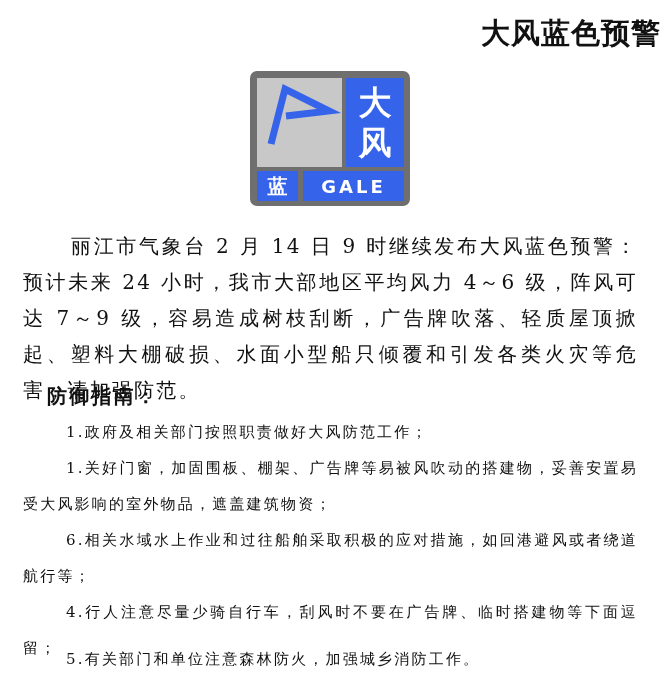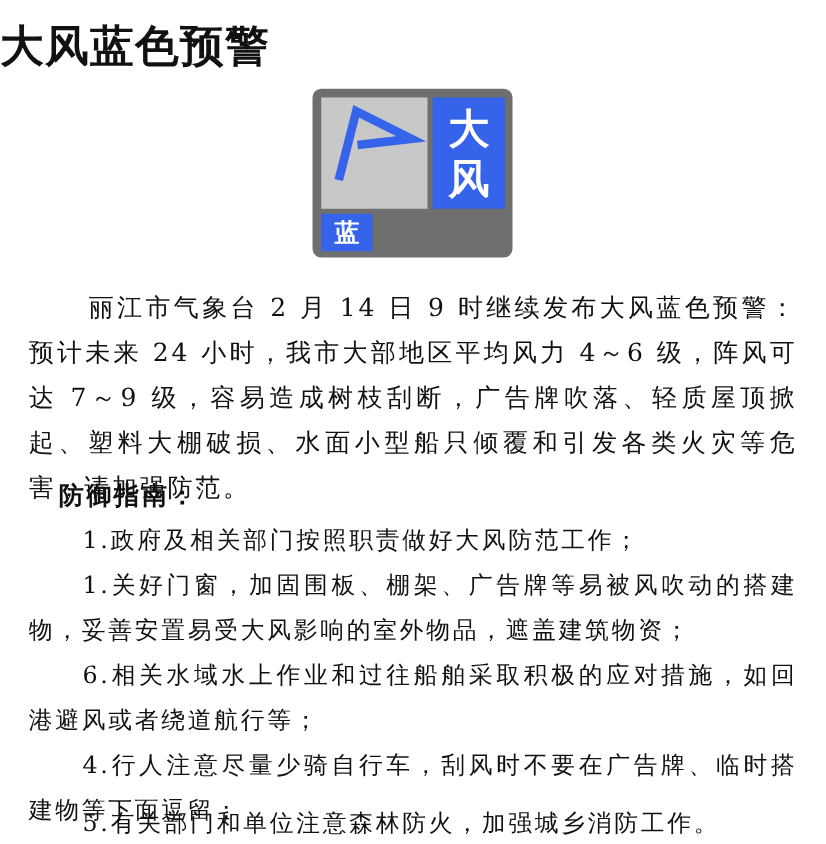--- a/index.html
+++ b/index.html
@@ -1,53 +1,54 @@
 <!DOCTYPE html>
 <html><head>
 <meta charset="utf-8">
 <style>
   html, body { margin:0; padding:0; background:#ffffff; }
   body { width:661px; height:675px; position:relative; overflow:hidden;
          font-family:"DejaVu Serif","Liberation Serif",serif; color:#111; }
-  .title { position:absolute; top:14px; left:0; width:661px; text-align:left;
-           font-size:35px; font-weight:bold; letter-spacing:1px; }
+  .title { position:absolute; top:14px; left:0; width:661px; text-align:right;
+           font-size:29px; font-weight:bold; letter-spacing:1px; }
   .icon { position:absolute; left:250px; top:71px; width:160px; height:135px;
           background:#6f6f6f; border-radius:7px; }
   .icon .pic { position:absolute; left:7px; top:7px; width:85px; height:89px; background:#c8c8c8; }
   .icon .pic svg { position:absolute; left:0; top:0; }
   .icon .name { position:absolute; left:96px; top:7px; width:58px; height:89px; background:#3563e9;
                 color:#fff; font-family:"DejaVu Sans",sans-serif; font-weight:bold; font-size:33px;
                 display:flex; flex-direction:column; align-items:center; justify-content:center; line-height:40px; }
   .icon .lvl { position:absolute; left:7px; top:100px; width:41px; height:30px; background:#3563e9;
                color:#fff; font-family:"DejaVu Sans",sans-serif; font-weight:bold; font-size:20px;
                display:flex; align-items:center; justify-content:center; }
   .icon .en { position:absolute; left:53px; top:100px; width:101px; height:30px; background:#3563e9;
               color:#fff; font-family:"DejaVu Sans",sans-serif; font-weight:bold; font-size:18px; letter-spacing:3px;
               display:flex; align-items:center; justify-content:center; }
   .text { position:absolute; left:23px; width:615px; font-size:20px; line-height:36px; letter-spacing:2.2px; }
   .para { top:228px; text-indent:48px; text-align:justify; }
   .guide-h { top:378px; left:47px;font-weight:bold; }
-  .item { position:absolute; left:23px; width:615px; font-size:19px; line-height:36px; letter-spacing:2.2px; text-indent:43px; text-align:justify; }
+  .item { position:absolute; left:23px; width:615px; font-size:15px; line-height:36px; letter-spacing:2.2px; text-indent:43px; text-align:justify; }
 </style>
 </head>
 <body>
 
 <div class="title">大风蓝色预警</div>
 
 <div class="icon">
   <div class="pic">
     <svg width="85" height="89" viewBox="0 0 85 89">
       <polyline points="14,66 28,11 72,33 29,38" fill="none" stroke="#3563e9" stroke-width="7" stroke-linejoin="miter"></polyline>
     </svg>
   </div>
   <div class="name">
     <span>大</span>
     <span>风</span>
   </div>
   <div class="lvl">蓝</div>
+  <div class="en">GALE</div>
 </div>
 
 <div class="text para">丽江市气象台 2 月 14 日 9 时继续发布大风蓝色预警：预计未来 24 小时，我市大部地区平均风力 4～6 级，阵风可达 7～9 级，容易造成树枝刮断，广告牌吹落、轻质屋顶掀起、塑料大棚破损、水面小型船只倾覆和引发各类火灾等危害，请加强防范。</div>
 
 <div class="text guide-h">防御指南：</div>
 
 <div class="item" style="top:414px">1.政府及相关部门按照职责做好大风防范工作；</div>
 <div class="item" style="top:450px">1.关好门窗，加固围板、棚架、广告牌等易被风吹动的搭建物，妥善安置易受大风影响的室外物品，遮盖建筑物资；</div>
 <div class="item" style="top:522px">6.相关水域水上作业和过往船舶采取积极的应对措施，如回港避风或者绕道航行等；</div>
 <div class="item" style="top:594px">4.行人注意尽量少骑自行车，刮风时不要在广告牌、临时搭建物等下面逗留；</div>

